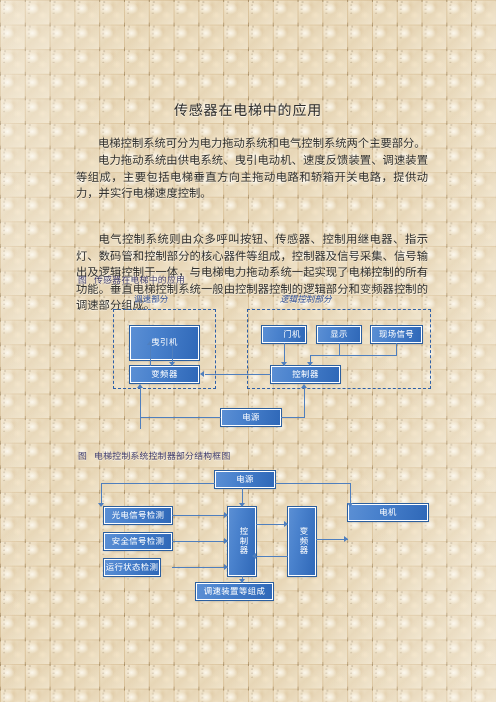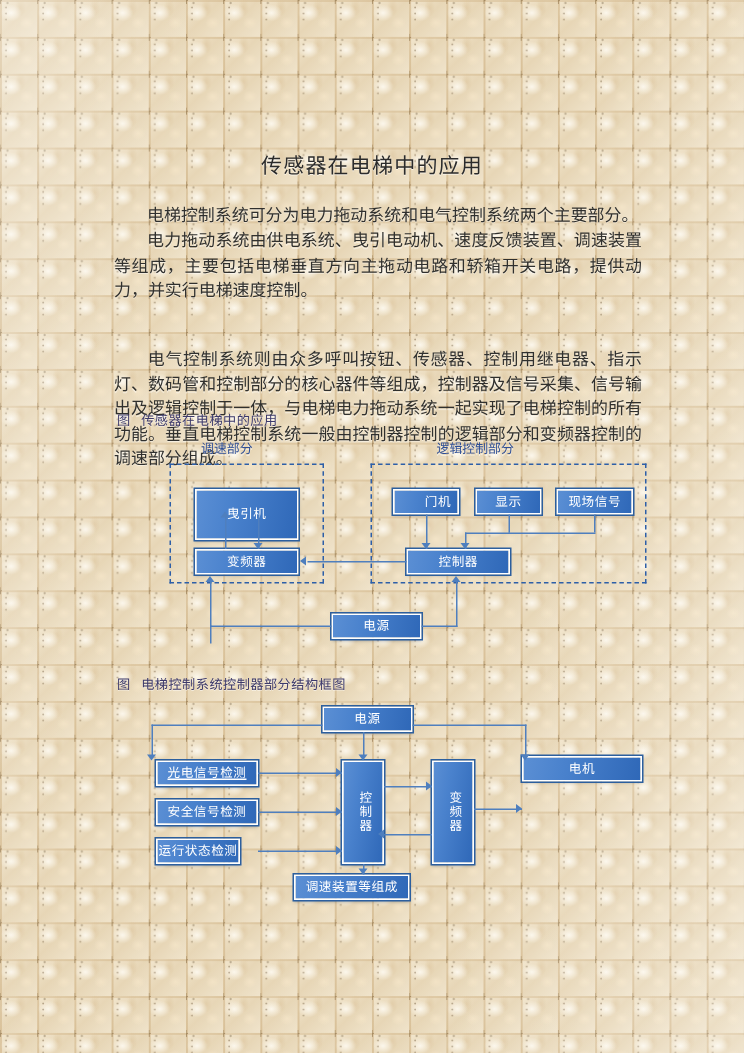--- a/index.html
+++ b/index.html
@@ -116,21 +116,21 @@
   <div class="body-text p1"><span class="indent"></span><span>电梯控制系统可分为电力拖动系统和电气控制系统两个主要部分。</span></div>
   <div class="body-text p3"><span class="indent"></span><span>电气控制系统则由众多呼叫按钮、传感器、控制用继电器、指示灯、数码管和控制部分的核心器件等组成，控制器及信号采集、信号输出及逻辑控制于一体，与电梯电力拖动系统一起实现了电梯控制的所有功能。垂直电梯控制系统一般由控制器控制的逻辑部分和变频器控制的调速部分组成。</span></div>
 
   <div class="fig-caption" id="cap1">
     <span>图</span><span class="cap-gap"></span><span>传感器在电梯中的应用</span>
   </div>
 
   <div class="diagram" id="fig1" style="left:0;top:0;width:496px;height:440px;">
 
     <div class="group-label" style="left:134px;top:292px;">调速部分</div>
-    <div class="group-label" style="left:291px;top:292px;">逻辑控制部分</div>
+    <div class="group-label" style="left:280px;top:292px;font-style:italic;">逻辑控制部分</div>
 
     <div class="group" style="left:113px;top:309px;width:103px;height:80px;"></div>
     <div class="group" style="left:247px;top:309px;width:184px;height:80px;"></div>
 
     <div class="node" style="left:130px;top:326px;width:69px;height:34px;">曳引机</div>
     <div class="node" style="left:130px;top:366px;width:69px;height:17px;">变频器</div>
 
     <div class="node" style="left:262px;top:326px;width:44px;height:17px;padding-left:16px;">门机</div>
     <div class="node" style="left:317px;top:326px;width:44px;height:17px;">显示</div>
     <div class="node" style="left:371px;top:326px;width:51px;height:17px;">现场信号</div>
@@ -168,21 +168,21 @@
   </div>
 
   <div class="fig-caption" id="cap2">
     <span>图</span><span class="cap-gap"></span><span>电梯控制系统控制器部分结构框图</span>
   </div>
 
   <div class="diagram" id="fig2" style="left:0;top:0;width:496px;height:702px;">
 
     <div class="node" style="left:215px;top:471px;width:60px;height:17px;">电源</div>
 
-    <div class="node" style="left:104px;top:507px;width:68px;height:17px;text-decoration:underline;">光电信号检测</div>
+    <div class="node" style="left:104px;top:507px;width:68px;height:17px;">光电信号检测</div>
     <div class="node" style="left:104px;top:533px;width:68px;height:17px;">安全信号检测</div>
     <div class="node" style="left:104px;top:559px;width:56px;height:17px;font-family:Liberation Serif, serif;">运行状态检测</div>
 
     <div class="node vert" style="left:228px;top:507px;width:28px;height:69px;">控制器</div>
     <div class="node vert" style="left:288px;top:507px;width:28px;height:69px;">变频器</div>
 
     <div class="node" style="left:348px;top:504px;width:80px;height:17px;">电机</div>
 
     <div class="node" style="left:196px;top:583px;width:77px;height:17px;">调速装置等组成</div>
 

